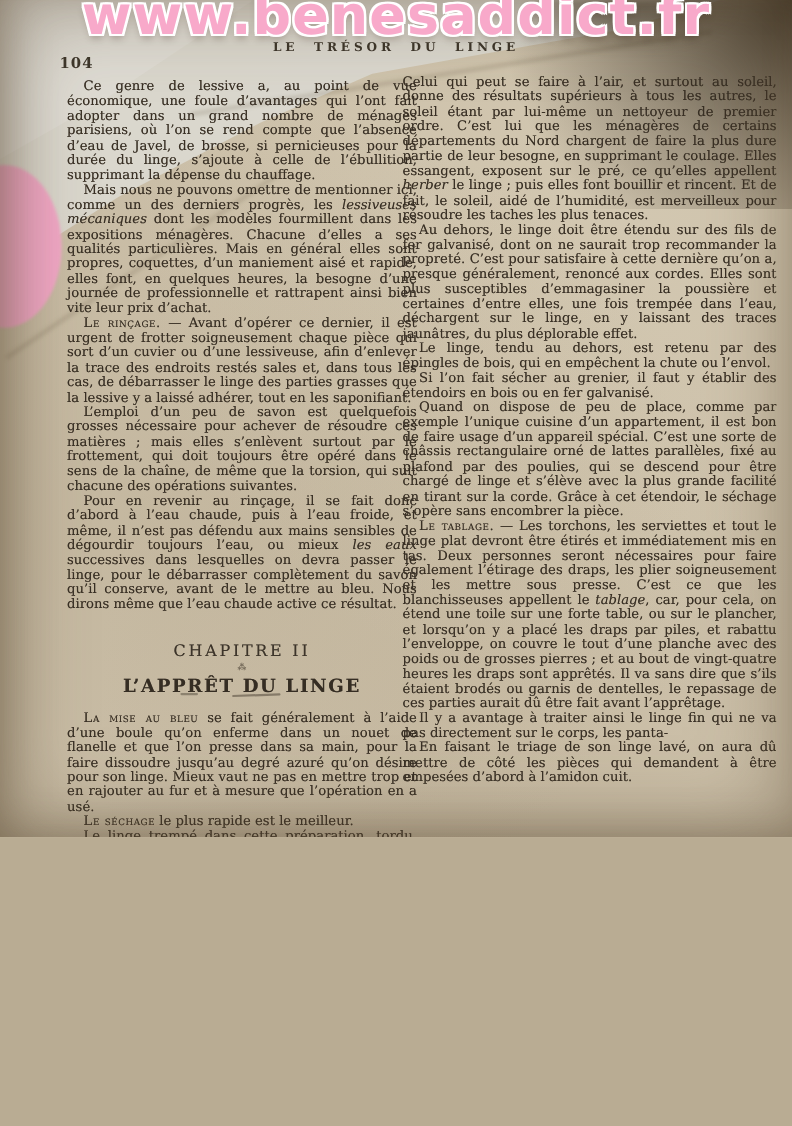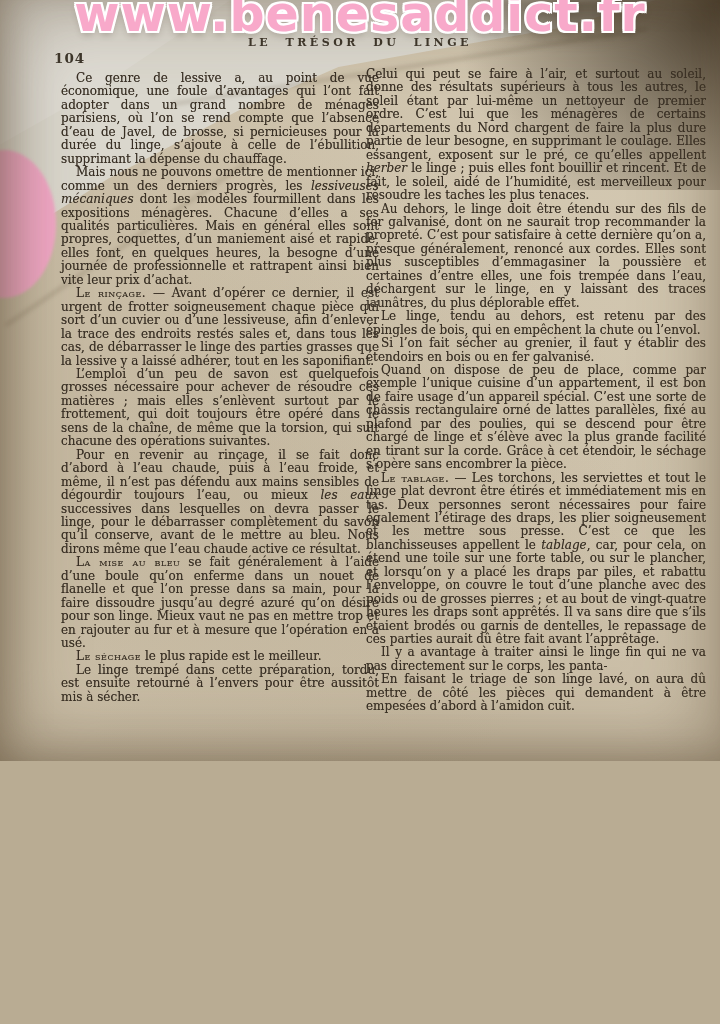--- a/index.html
+++ b/index.html
@@ -73,20 +73,27 @@
   </div>
 
   <div class="col col-left">
     <div id="left1">
         <p class="para"><span class="normal">Ce genre de lessive a, au point de vue économique, une foule d’avantages qui l’ont fait adopter dans un grand nombre de ménages parisiens, où l’on se rend compte que l’absence d’eau de Javel, de brosse, si pernicieuses pour la durée du linge, s’ajoute à celle de l’ébullition, supprimant la dépense du chauffage.</span></p>
         <p class="para"><span class="normal">Mais nous ne pouvons omettre de mentionner ici, comme un des derniers progrès, les </span><span class="italic">lessiveuses mécaniques</span><span class="normal"> dont les modèles fourmillent dans les expositions ménagères. Chacune d’elles a ses qualités particulières. Mais en général elles sont propres, coquettes, d’un maniement aisé et rapide, elles font, en quelques heures, la besogne d’une journée de professionnelle et rattrapent ainsi bien vite leur prix d’achat.</span></p>
         <p class="para"><span class="smallcaps">Le rinçage.</span><span class="normal"> — Avant d’opérer ce dernier, il est urgent de frotter soigneusement chaque pièce qui sort d’un cuvier ou d’une lessiveuse, afin d’enlever la trace des endroits restés sales et, dans tous les cas, de débarrasser le linge des parties grasses que la lessive y a laissé adhérer, tout en les saponifiant.</span></p>
         <p class="para"><span class="normal">L’emploi d’un peu de savon est quelquefois grosses nécessaire pour achever de résoudre ces matières ; mais elles s’enlèvent surtout par le frottement, qui doit toujours être opéré dans le sens de la chaîne, de même que la torsion, qui suit chacune des opérations suivantes.</span></p>
         <p class="para"><span class="normal">Pour en revenir au rinçage, il se fait donc d’abord à l’eau chaude, puis à l’eau froide, et même, il n’est pas défendu aux mains sensibles de dégourdir toujours l’eau, ou mieux </span><span class="italic">les eaux</span><span class="normal"> successives dans lesquelles on devra passer le linge, pour le débarrasser complètement du savon qu’il conserve, avant de le mettre au bleu. Nous dirons même que l’eau chaude active ce résultat.</span></p>
       </div>
+    <div class="chapter">
+      <div class="chap-num">CHAPITRE II</div>
+      <div class="chap-orn">⁂</div>
+      <div class="chap-title">L’APPRÊT DU LINGE</div>
+      <div class="title-artifact"></div>
+      <div class="title-artifact2"></div>
+    </div>
     <div id="left2">
         <p class="para"><span class="smallcaps">La mise au bleu</span><span class="normal"> se fait généralement à l’aide d’une boule qu’on enferme dans un nouet de flanelle et que l’on presse dans sa main, pour la faire dissoudre jusqu’au degré azuré qu’on désire pour son linge. Mieux vaut ne pas en mettre trop et en rajouter au fur et à mesure que l’opération en a usé.</span></p>
         <p class="para"><span class="smallcaps">Le séchage</span><span class="normal"> le plus rapide est le meilleur.</span></p>
         <p class="para"><span class="normal">Le linge trempé dans cette préparation, tordu, est ensuite retourné à l’envers pour être aussitôt mis à sécher.</span></p>
       </div>
   </div>
 
   <div class="col col-right" id="rightcol">
       <p class="para noindent"><span class="normal">Celui qui peut se faire à l’air, et surtout au soleil, donne des résultats supérieurs à tous les autres, le soleil étant par lui-même un nettoyeur de premier ordre. C’est lui que les ménagères de certains départements du Nord chargent de faire la plus dure partie de leur besogne, en supprimant le coulage. Elles essangent, exposent sur le pré, ce qu’elles appellent </span><span class="italic">herber</span><span class="normal"> le linge ; puis elles font bouillir et rincent. Et de fait, le soleil, aidé de l’humidité, est merveilleux pour résoudre les taches les plus tenaces.</span></p>
       <p class="para"><span class="normal">Au dehors, le linge doit être étendu sur des fils de fer galvanisé, dont on ne saurait trop recommander la propreté. C’est pour satisfaire à cette dernière qu’on a, presque généralement, renoncé aux cordes. Elles sont plus susceptibles d’emmagasiner la poussière et certaines d’entre elles, une fois trempée dans l’eau, déchargent sur le linge, en y laissant des traces jaunâtres, du plus déplorable effet.</span></p>

